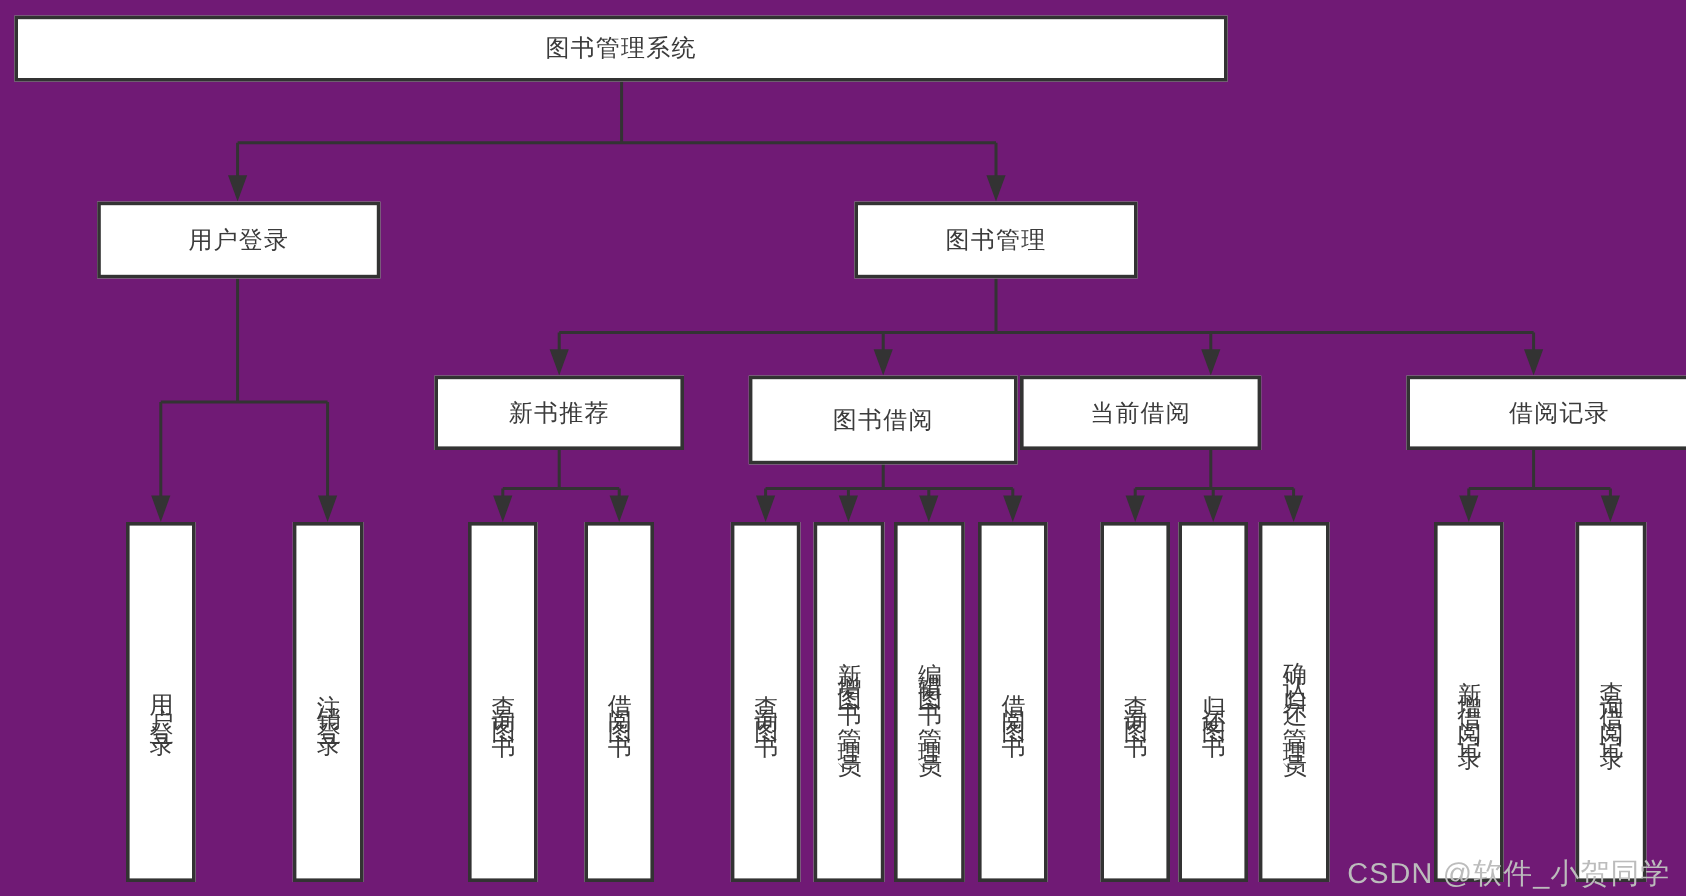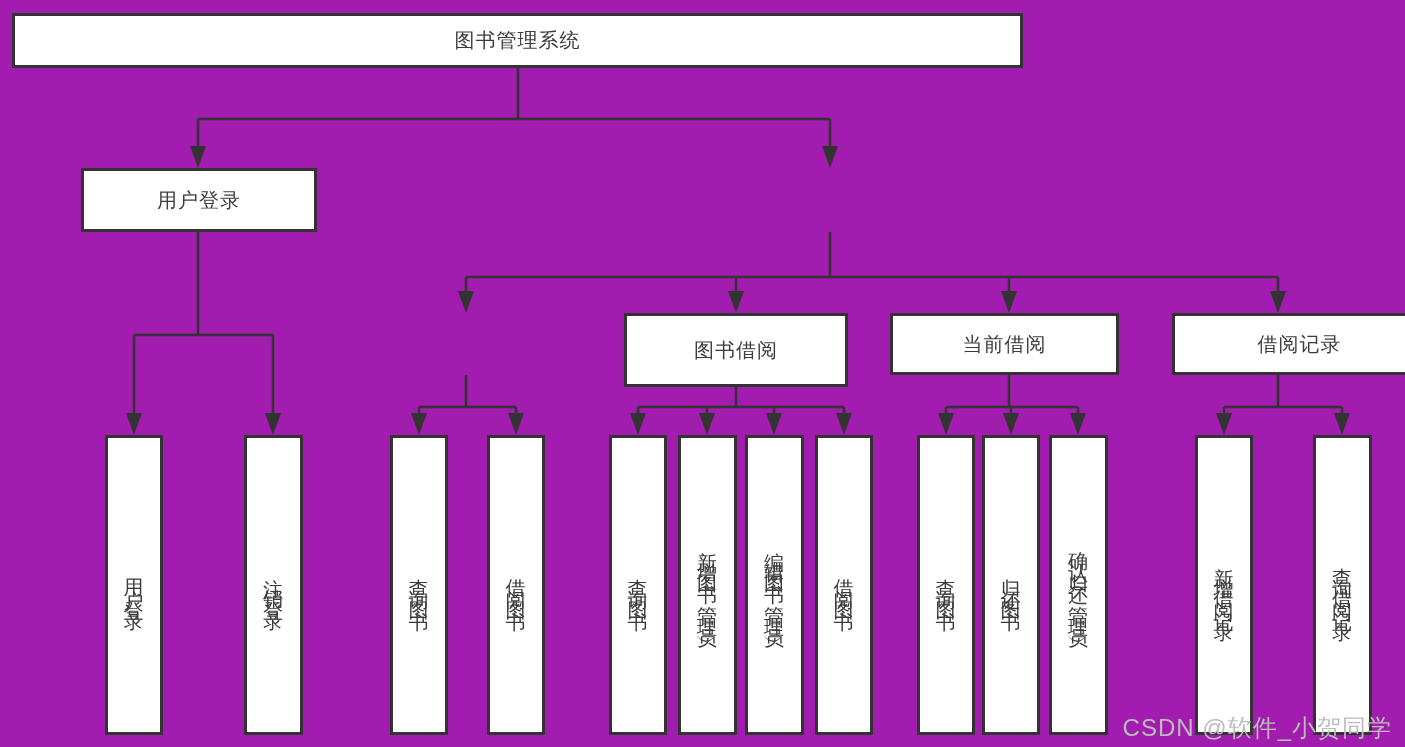--- a/index.html
+++ b/index.html
@@ -4,21 +4,21 @@
 <style>
   html, body {
     margin: 0;
     padding: 0;
     background: #ffffff;
   }
   .canvas {
     position: relative;
     width: 1405px;
     height: 747px;
-    background: #a21caf;
+    background: #701a75;
     font-family: "Liberation Sans", "DejaVu Sans", sans-serif;
     overflow: hidden;
   }
   svg.connectors {
     position: absolute;
     left: 0; top: 0;
     width: 1405px; height: 747px;
   }
   svg.connectors path {
     stroke: #333333;
@@ -111,25 +111,31 @@
     </g>
   </svg>
 
   <div class="box" style="left:12px; top:13px; width:1011px; height:55px;">
     <span class="hlabel">图书管理系统</span>
   </div>
 
   <div class="box" style="left:81px; top:168px; width:236px; height:64px;">
     <span class="hlabel">用户登录</span>
   </div>
+  <div class="box" style="left:712px; top:168px; width:236px; height:64px;">
+    <span class="hlabel">图书管理</span>
+  </div>
 
+  <div class="box" style="left:362px; top:313px; width:208px; height:62px;">
+    <span class="hlabel">新书推荐</span>
+  </div>
   <div class="box" style="left:624px; top:313px; width:224px; height:74px;">
     <span class="hlabel">图书借阅</span>
   </div>
-  <div class="box" style="left:890px; top:313px; width:229px; height:62px;">
+  <div class="box" style="left:850px; top:313px; width:201px; height:62px;">
     <span class="hlabel">当前借阅</span>
   </div>
   <div class="box" style="left:1172px; top:313px; width:255px; height:62px;">
     <span class="hlabel">借阅记录</span>
   </div>
 
   <div class="box" style="left:105px; top:435px; width:58px; height:300px;">
     <span class="vlabel">用户登录</span>
   </div>
   <div class="box" style="left:244px; top:435px; width:59px; height:300px;">

